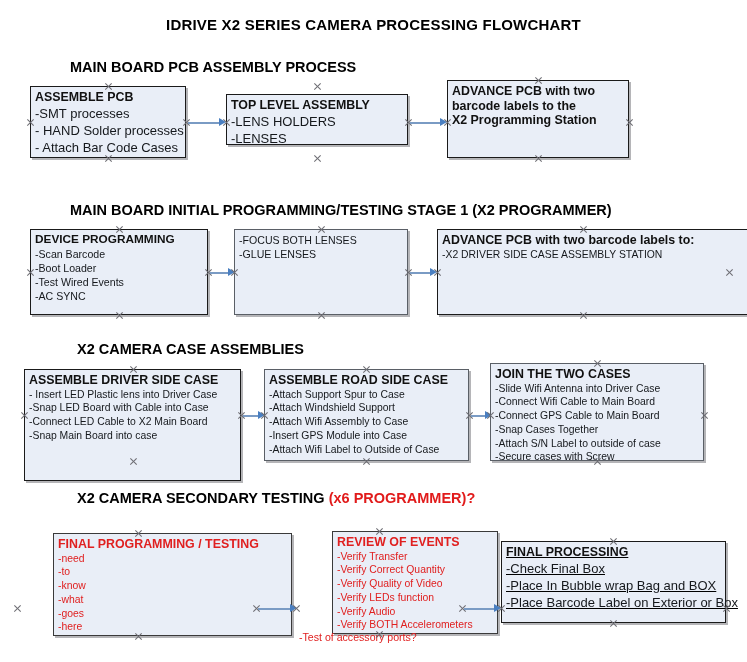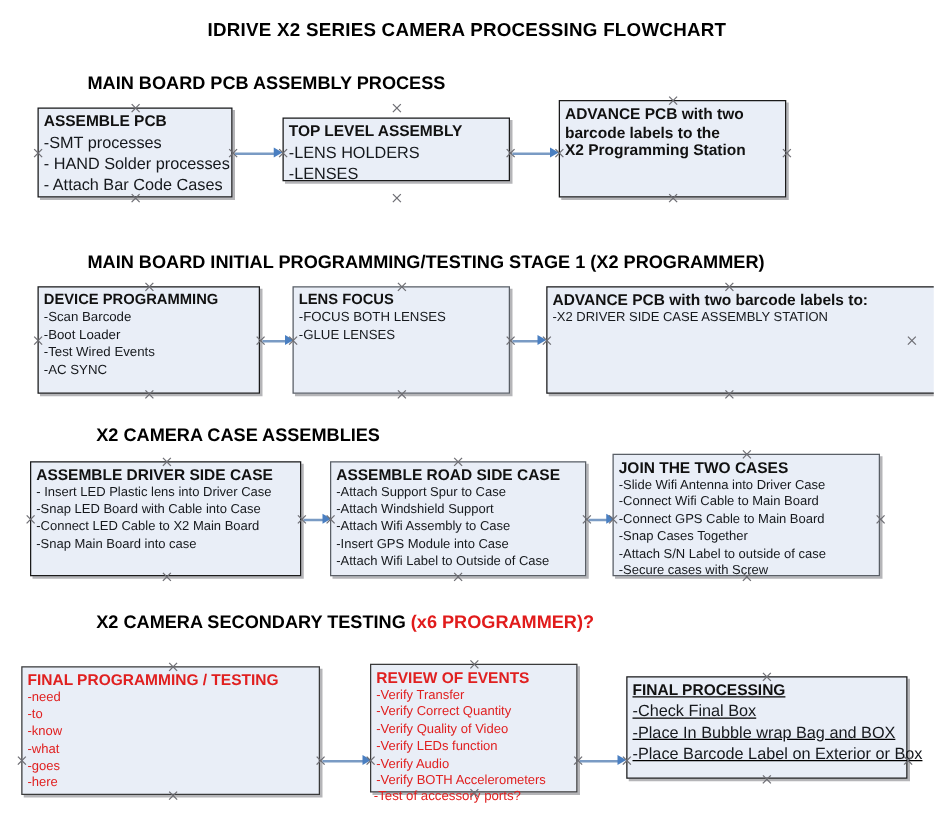--- a/index.html
+++ b/index.html
@@ -48,21 +48,21 @@
     line-height: 1.18;
     white-space: nowrap;
   }
   .box-line {
     font-size: 13px;
     color: #15181c;
     line-height: 1.33;
     white-space: nowrap;
   }
   .box.red .box-title, .box.red .box-line { color: #e02020; }
-  .box.red { border-color: #3a3a3a; }
+  .box.red { border-color: #3a3a3a; margin-left: 36px; }
 
   .box.tight .box-line { font-size: 10.4px; line-height: 1.32; }
   .box.small .box-title { font-size: 11.8px; }
   .box.small .box-line { font-size: 10.6px; line-height: 1.34; }
 
   .overflow-line {
     position: absolute;
     font-size: 10.6px;
     color: #e02020;
     white-space: nowrap;
@@ -155,21 +155,20 @@
   </div>
   <div class="handle" style="left:119px; top:229px;"></div>
   <div class="handle" style="left:119px; top:315px;"></div>
   <div class="handle" style="left:30px; top:272px;"></div>
   <div class="handle" style="left:208px; top:272px;"></div>
 
   <div class="arrow-line" style="left:210px; top:272px; width:20px;"></div>
   <div class="arrow-head" style="left:228px; top:267.5px;"></div>
 
   <div class="box gray-edge small" style="left:234px; top:229px; width:174px; height:86px;">
-    <div class="box-title">LENS FOCUS</div>
     <div class="box-line">-FOCUS BOTH LENSES</div>
     <div class="box-line">-GLUE LENSES</div>
   </div>
   <div class="handle" style="left:321px; top:229px;"></div>
   <div class="handle" style="left:321px; top:315px;"></div>
   <div class="handle" style="left:234px; top:272px;"></div>
   <div class="handle" style="left:408px; top:272px;"></div>
 
   <div class="arrow-line" style="left:410px; top:272px; width:22px;"></div>
   <div class="arrow-head" style="left:430px; top:267.5px;"></div>
@@ -178,21 +177,21 @@
     <div class="box-title">ADVANCE PCB with two barcode labels to:</div>
     <div class="box-line">-X2 DRIVER  SIDE  CASE  ASSEMBLY STATION</div>
   </div>
   <div class="handle" style="left:583px; top:229px;"></div>
   <div class="handle" style="left:583px; top:315px;"></div>
   <div class="handle" style="left:437px; top:272px;"></div>
   <div class="handle" style="left:729px; top:272px;"></div>
 
   <div class="section-head" style="left:31px; top:341px;">X2 CAMERA CASE ASSEMBLIES</div>
 
-  <div class="box tight" style="left:24px; top:369px; width:217px; height:92px;">
+  <div class="box tight" style="left:24px; top:369px; width:217px; height:112px;">
     <div class="box-title">ASSEMBLE DRIVER SIDE CASE</div>
     <div class="box-line">- Insert LED Plastic lens into Driver Case</div>
     <div class="box-line">-Snap LED Board with Cable into Case</div>
     <div class="box-line">-Connect LED Cable to X2 Main Board</div>
     <div class="box-line">-Snap Main Board into case</div>
   </div>
   <div class="handle" style="left:133px; top:369px;"></div>
   <div class="handle" style="left:133px; top:461px;"></div>
   <div class="handle" style="left:24px; top:415px;"></div>
   <div class="handle" style="left:241px; top:415px;"></div>

